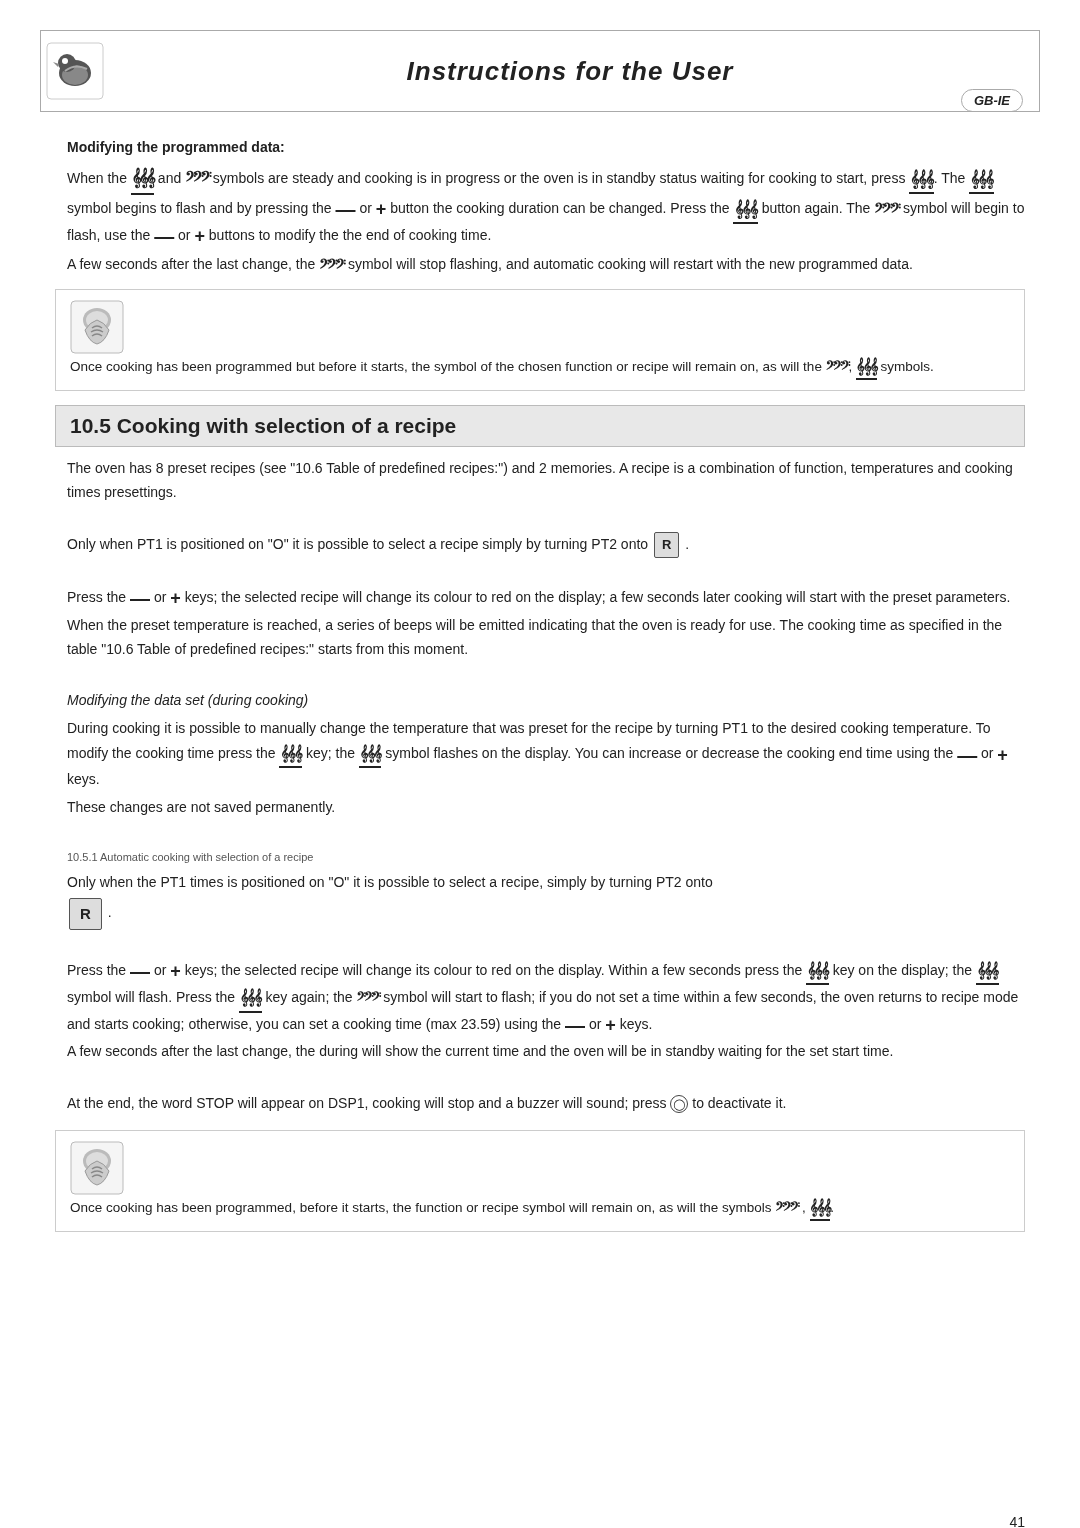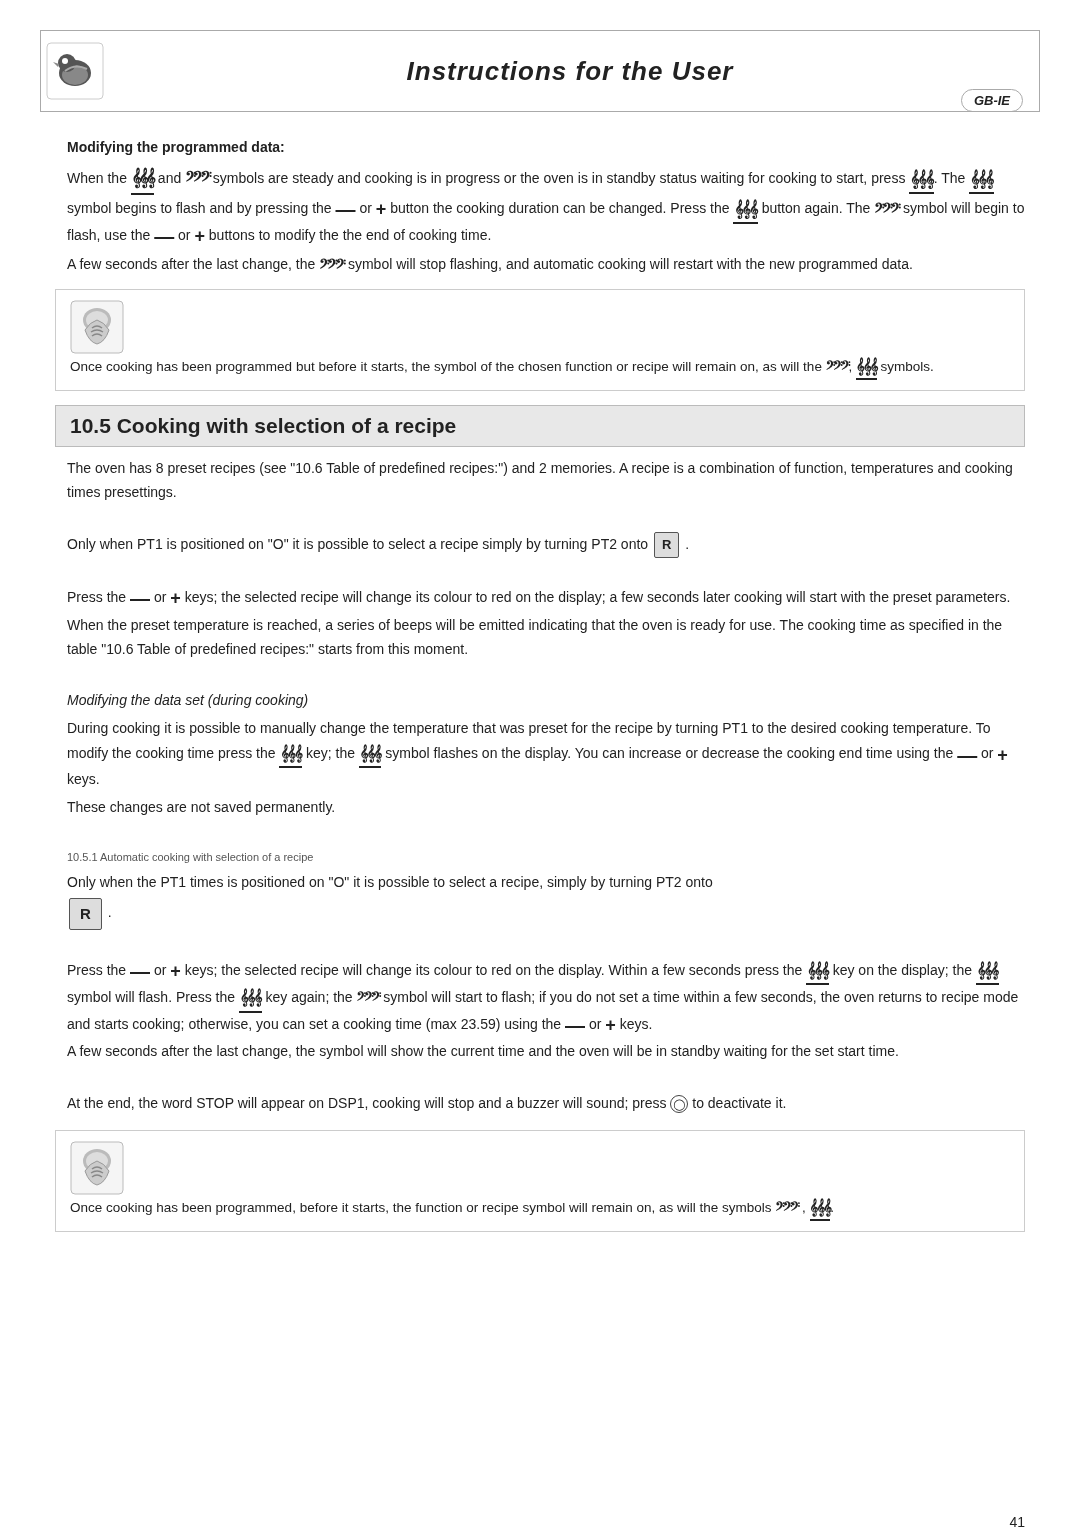--- a/index.html
+++ b/index.html
@@ -192,21 +192,21 @@
       <p>
         Only when the PT1 times is positioned on "O" it is possible to select a recipe, simply by turning PT2 onto
       </p>
       <p style="margin-left:12px;">
         <span class="btn-r" style="font-size:15px;padding:2px 10px;">R</span> .
       </p>
       <br>
       <p>
         Press the <span style="display:inline-block;vertical-align:middle;font-weight:bold;font-size:20px;line-height:1;"> —</span> or <span style="display:inline-block;vertical-align:middle;font-weight:bold;font-size:18px;line-height:1;">+</span> keys; the selected recipe will change its colour to red on the display. Within a few seconds press the <span style="display:inline-block;vertical-align:middle;font-size:15px;font-family:serif;font-weight:bold;letter-spacing:-2px;border-bottom:2px solid #222;padding:0 1px;">𝄞𝄞𝄞</span> key on the display; the <span style="display:inline-block;vertical-align:middle;font-size:15px;font-family:serif;font-weight:bold;letter-spacing:-2px;border-bottom:2px solid #222;padding:0 1px;">𝄞𝄞𝄞</span> symbol will flash. Press the <span style="display:inline-block;vertical-align:middle;font-size:15px;font-family:serif;font-weight:bold;letter-spacing:-2px;border-bottom:2px solid #222;padding:0 1px;">𝄞𝄞𝄞</span> key again; the <span style="display:inline-block;vertical-align:middle;font-size:15px;font-family:serif;font-weight:bold;letter-spacing:-2px;">𝄢𝄢𝄢</span> symbol will start to flash; if you do not set a time within a few seconds, the oven returns to recipe mode and starts cooking; otherwise, you can set a cooking time (max 23.59) using the <span style="display:inline-block;vertical-align:middle;font-weight:bold;font-size:20px;line-height:1;"> —</span> or <span style="display:inline-block;vertical-align:middle;font-weight:bold;font-size:18px;line-height:1;">+</span> keys.
       </p>
-      <p>A few seconds after the last change, the symbol will show the current time and the oven will be in standby waiting for the set start time.</p>
+      <p>A few seconds after the last change, the during will show the current time and the oven will be in standby waiting for the set start time.</p>
       <br>
       <p>
         At the end, the word STOP will appear on DSP1, cooking will stop and a buzzer will sound; press <span style="display:inline-block;vertical-align:middle;border:1.5px solid #444;border-radius:50%;width:18px;height:18px;text-align:center;line-height:16px;font-size:11px;">◯</span> to deactivate it.
       </p>
     </div>
 
     <div class="note-box" style="margin-top:14px;">
       <svg class="note-icon-svg" viewBox="0 0 54 54">
         <rect x="1" y="1" width="52" height="52" rx="4" fill="#f5f5f5" stroke="#bbb" stroke-width="1"></rect>
         <ellipse cx="27" cy="20" rx="14" ry="12" fill="#bbb"></ellipse>

